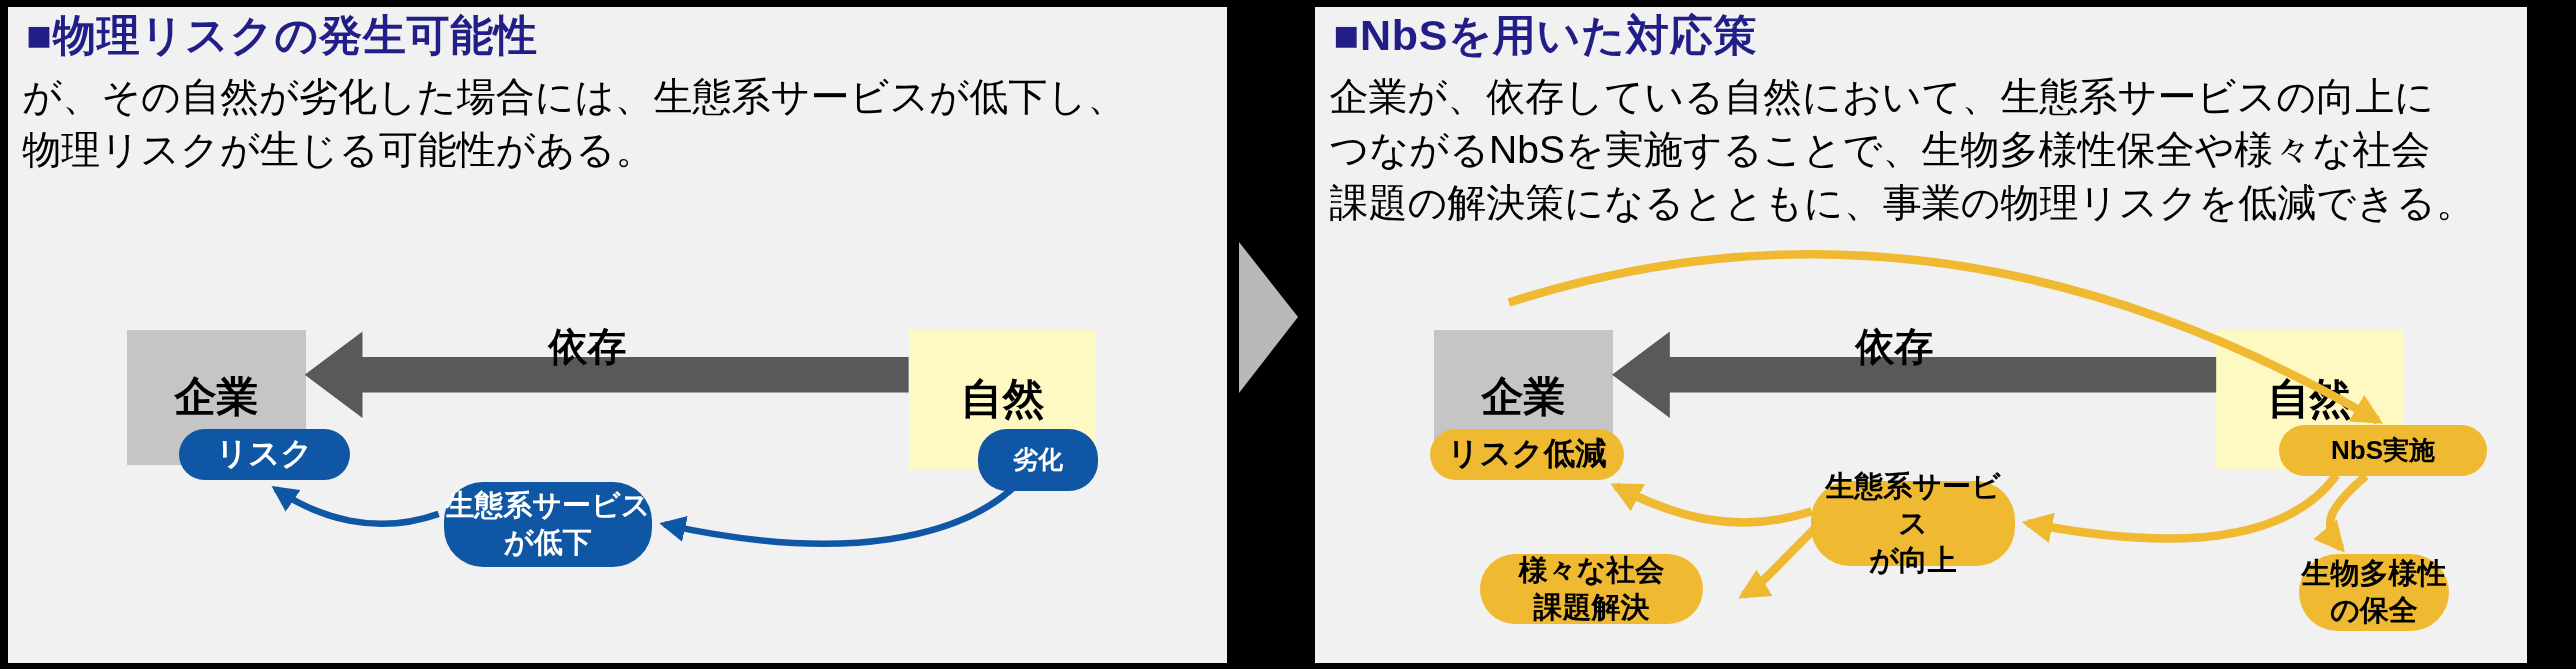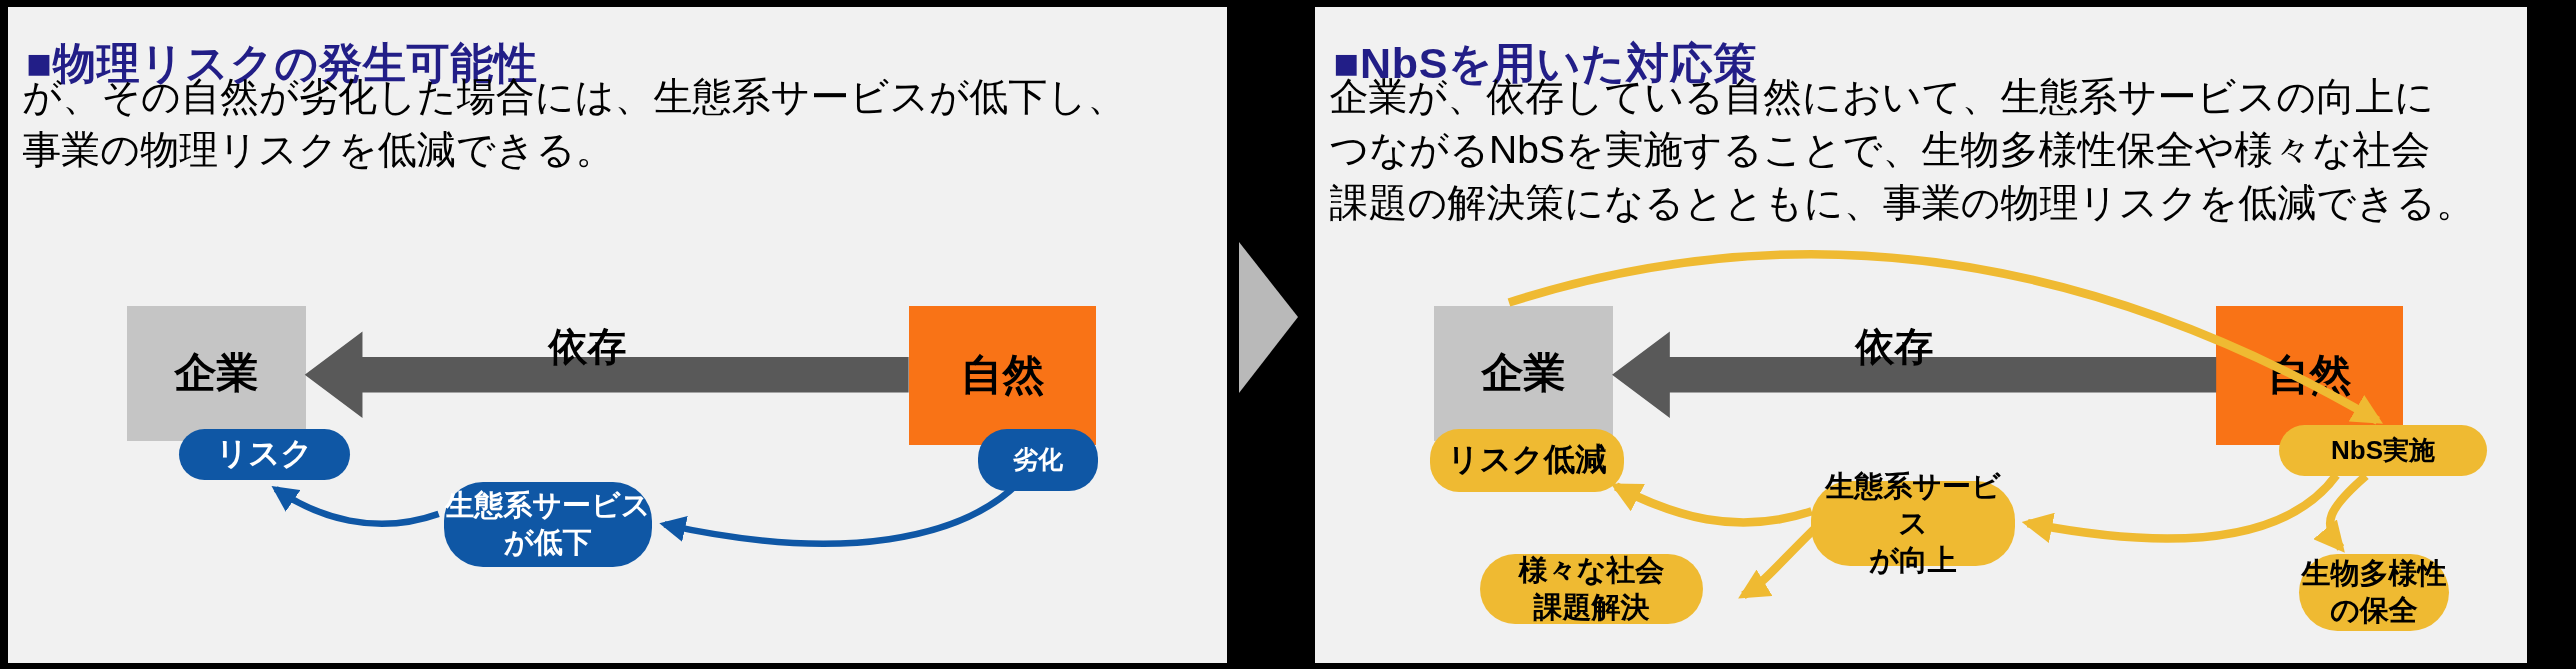--- a/index.html
+++ b/index.html
@@ -1,28 +1,28 @@
 <!DOCTYPE html>
 <html style="font-size:10.5px"><head>
 <meta charset="utf-8">
 <style>
   html,body{margin:0;padding:0;background:#000;}
   #canvas{position:relative;width:2576px;height:669px;background:#000;overflow:hidden;
           font-family:"Liberation Sans","DejaVu Sans",sans-serif;}
   .panel{position:absolute;top:6.6px;height:656px;background:#f1f1f1;}
   #left-panel{left:7.9px;width:1219px;}
   #right-panel{left:1315px;width:1212px;}
-  .panel-title{position:absolute;left:18.4px;top:28px;font-size:43px;font-weight:bold;
+  .panel-title{position:absolute;left:18.4px;top:0;font-size:43px;font-weight:bold;
                color:#221e87;white-space:nowrap;letter-spacing:0.7px;}
   .body-text{position:absolute;left:14.4px;top:63px;font-size:39px;line-height:53px;
              color:#000;white-space:nowrap;}
   .node-box{position:absolute;display:flex;align-items:center;justify-content:center;
-            font-size:42px;font-weight:bold;color:#000;}
+            font-size:42px;font-weight:bold;color:#000;margin-top:24px;}
   .company{left:119px;top:299px;width:179px;height:135px;background:#c5c5c5;}
-  .nature{left:901px;top:299px;width:187px;height:139px;background:#f97316;}
+  .nature{left:901px;top:299px;width:187px;height:139px;background:#fef9c3;}
   .dep-label{position:absolute;left:514px;top:294px;width:131px;text-align:center;
              font-size:39px;font-weight:bold;color:#000;margin-top:19px;}
   .pill{position:absolute;display:flex;flex-direction:column;align-items:center;
         justify-content:center;font-weight:bold;text-align:center;border-radius:29px;}
   .pill.blue{background:#0f57a5;color:#fff;}
   .pill.yellow{background:#efba32;color:#000;}
   .arrow-svg{position:absolute;left:0;top:0;width:100%;height:100%;pointer-events:none;}
   .pill-layer{position:absolute;left:0;top:0;width:100%;height:100%;pointer-events:none;border-radius:15px;}
   .pill-layer .pill{pointer-events:auto;}
   #connector{position:absolute;left:1239px;top:242px;width:0;height:0;
@@ -32,21 +32,21 @@
 </style>
 </head>
 <body>
 
 <div id="canvas">
 
   <div class="panel" id="left-panel">
     <div class="panel-title">■物理リスクの発生可能性</div>
     <div class="body-text">
       <div>が、その自然が劣化した場合には、生態系サービスが低下し、</div>
-      <div>事業の物理リスクを低減できる。</div>
+      <div>物理リスクが生じる可能性がある。</div>
     </div>
 
     <div class="node-box company">企業</div>
     <div class="node-box nature">自然</div>
 
     <svg class="arrow-svg" viewBox="0 0 1857 999">
       <defs>
         <marker id="blueArrow" viewBox="0 0 10 10" refX="8" refY="5" markerWidth="4" markerHeight="4" orient="auto-start-reverse" markerUnits="strokeWidth">
           <path d="M0,0 L10,5 L0,10 z" fill="#0f57a5"></path>
         </marker>
@@ -91,21 +91,21 @@
       <path d="M 295,450 Q 950,240 1618,630" fill="none" stroke="#efba32" stroke-width="13" marker-end="url(#yellowArrow)"></path>
       <path d="M 1555,713 C 1480,815 1310,830 1085,786" fill="none" stroke="#efba32" stroke-width="13" marker-end="url(#yellowArrow)"></path>
       <path d="M 1600,714 C 1545,762 1530,786 1562,824" fill="none" stroke="#efba32" stroke-width="13" marker-end="url(#yellowArrow)"></path>
       <path d="M 756,768 C 640,806 545,775 458,730" fill="none" stroke="#efba32" stroke-width="13" marker-end="url(#yellowArrow)"></path>
       <path d="M 760,795 C 702,852 682,878 652,896" fill="none" stroke="#efba32" stroke-width="13" marker-end="url(#yellowArrow)"></path>
     </svg>
 
     <div class="dep-label">依存</div>
 
     <div class="pill-layer">
-      <div class="pill yellow" style="left:115px;top:422px;width:194px;height:63px;font-size:31.5px;text-align:center;">リスク低減</div>
+      <div class="pill yellow" style="left:115px;top:422px;width:194px;height:51px;font-size:31.5px;text-align:center;">リスク低減</div>
       <div class="pill yellow" style="left:964px;top:418px;width:208px;height:51px;font-size:26px;">NbS実施</div>
       <div class="pill yellow" style="left:496px;top:474px;width:204px;height:85px;border-radius:39px;">
         <span class="l1">生態系サービス</span>
         <span class="l1">が向上</span>
       </div>
       <div class="pill yellow" style="left:165px;top:547px;width:223px;height:70px;border-radius:43px;">
         <span class="l1">様々な社会</span>
         <span class="l1">課題解決</span>
       </div>
       <div class="pill yellow" style="left:984px;top:547px;width:150px;height:77px;border-radius:43px;">

